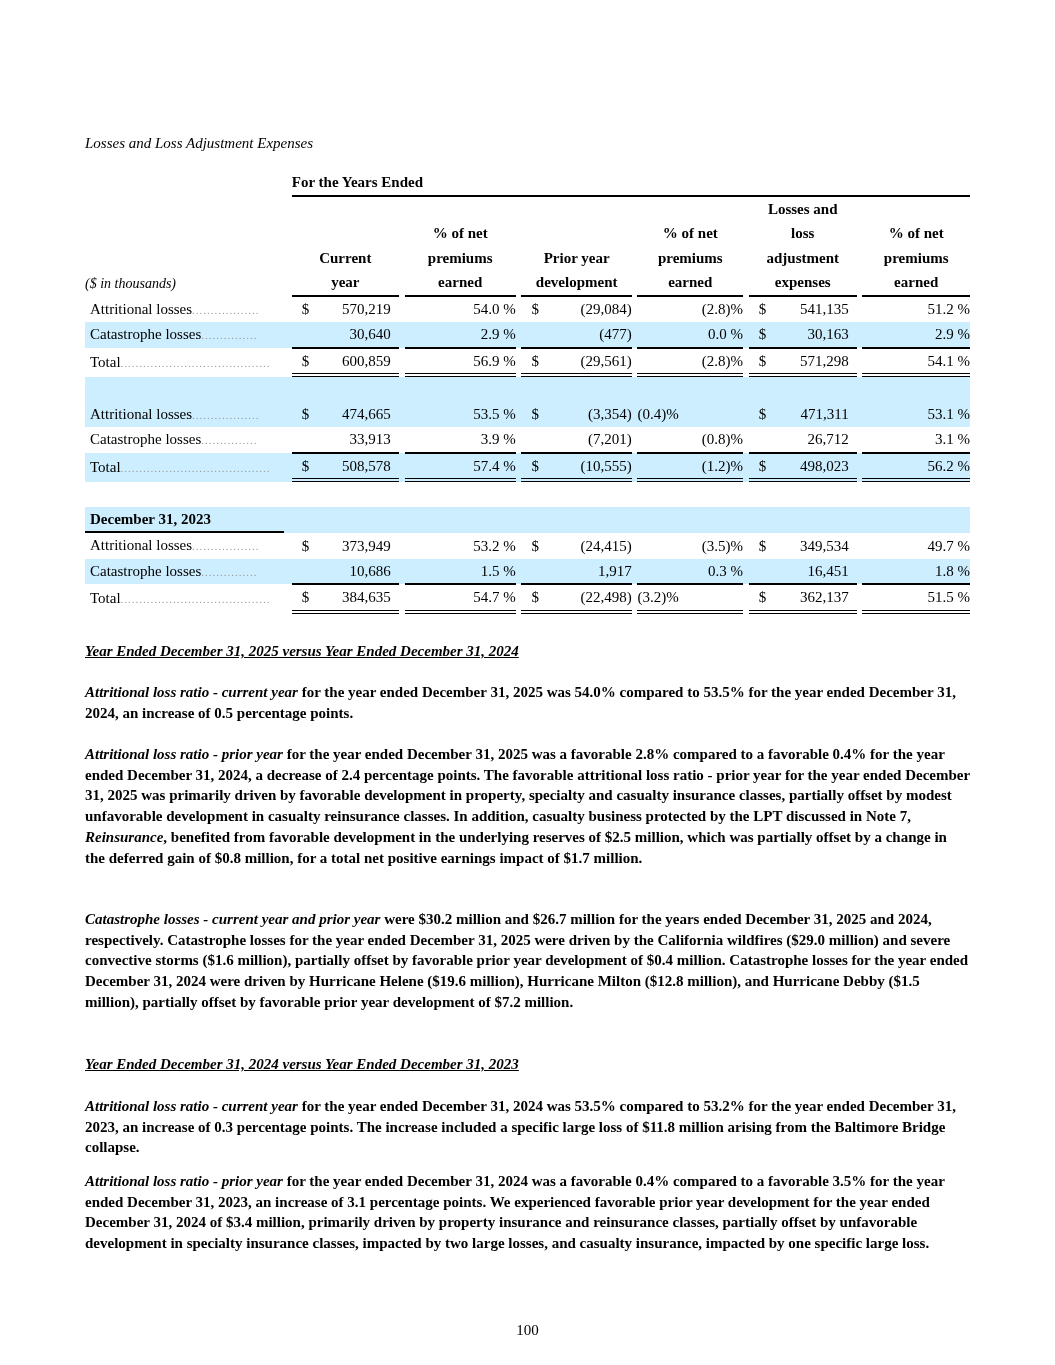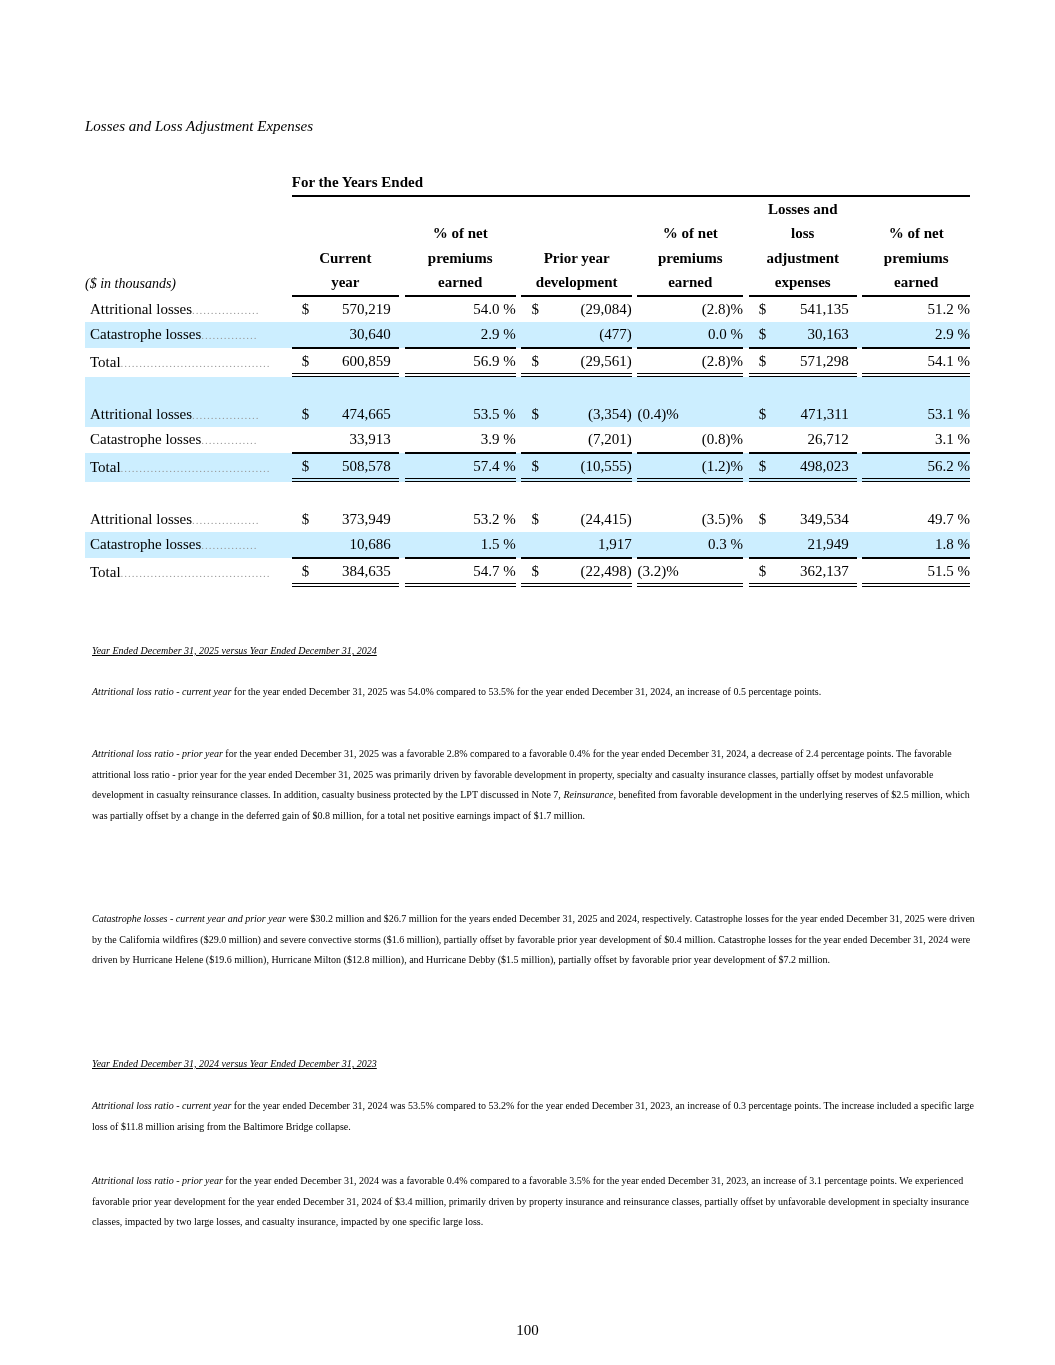--- a/index.html
+++ b/index.html
@@ -1,34 +1,34 @@
 <!DOCTYPE html>
 <html><head>
 <meta charset="utf-8">
 <style>
   html, body { margin:0; padding:0; background:#fff; }
   body { width:1055px; height:1365px; position:relative; font-family:"Liberation Serif", serif; color:#000; font-size:15px; }
   .page { position:absolute; left:85px; top:0; width:885px; }
-  .section-title { position:absolute; top:118px; left:0; font-style:italic; font-size:15px; }
+  .section-title { position:absolute; top:135px; left:0; font-style:italic; font-size:15px; }
   table.fin { position:absolute; top:170px; left:0; width:885px; border-collapse:separate; border-spacing:0; font-size:15px; }
   table.fin td { padding:0; height:24.5px; line-height:24.5px; white-space:nowrap; }
   .hdr-top td { height:22px; line-height:22px; }
   .span-title { text-align:left; font-weight:bold; border-bottom:2px solid #000; }
   .colhdr td { vertical-align:bottom; line-height:17px; height:auto; text-align:center; font-weight:bold; padding-bottom:2px; }
   .colhdr td.u { border-bottom:2px solid #000; }
   .colhdr td.unit { text-align:left; font-style:italic; font-weight:normal; font-size:14px; }
   .blue td { background:#cceeff; }
   .rlab { padding-left:5px !important; }
   .lab { overflow:hidden; }
   .dots { color:#999; font-size:11px; letter-spacing:1px; }
   .yr { font-weight:bold; border-bottom:2px solid #000; }
   .tot td.t { border-top:1.5px solid #000; border-bottom:4px double #000; }
   .gap td { height:24px; }
   .sep { width:4px; }
-  .para { position:absolute; left:7px; width:885px; line-height:20.7px; font-size:10px; }
+  .para { position:absolute; left:0; width:885px; line-height:20.7px; font-size:15px;font-weight:bold; }
   .uh { text-decoration:underline; font-style:italic; }
   .pagenum { position:absolute; top:1322px; left:0; width:1055px; text-align:center; font-size:15px; }
 </style>
 </head>
 <body>
 
 <div class="page">
   <div class="section-title">Losses and Loss Adjustment Expenses</div>
 
   <table class="fin">
@@ -294,20 +294,35 @@
           <td></td>
           <td></td>
           <td></td>
           <td></td>
           <td></td>
           <td></td>
           <td></td>
           <td></td>
           <td></td>
         </tr>
+        <tr class="blue">
+          <td class="yr rlab">December 31, 2023</td>
+          <td></td>
+          <td></td>
+          <td></td>
+          <td></td>
+          <td></td>
+          <td></td>
+          <td></td>
+          <td></td>
+          <td></td>
+          <td></td>
+          <td></td>
+          <td></td>
+        </tr>
         <tr class="">
           <td class="rlab lab"><span>Attritional losses</span><span class="dots">..................</span></td>
           <td></td>
           <td class="" style="position: relative;">
             <span style="position: absolute; left: 10px;">$</span>
             <span style="display: block; text-align: right; padding-right: 8px;">373,949</span>
           </td>
           <td class="sep"></td>
           <td class="" style="position: relative;">
             <span style="display: block; text-align: right; padding-right: 0px;">53.2 %</span>
@@ -347,21 +362,21 @@
             <span style="position: absolute; left: 10px;"></span>
             <span style="display: block; text-align: right; padding-right: 0px;">1,917</span>
           </td>
           <td class="sep"></td>
           <td class="" style="position: relative; border-bottom: 1.5px solid rgb(0, 0, 0);">
             <span style="display: block; text-align: right; padding-right: 0px;">0.3 %</span>
           </td>
           <td class="sep"></td>
           <td class="" style="position: relative; border-bottom: 1.5px solid rgb(0, 0, 0);">
             <span style="position: absolute; left: 10px;"></span>
-            <span style="display: block; text-align: right; padding-right: 8px;">21,949</span>
+            <span style="display: block; text-align: right; padding-right: 8px;">16,451</span>
           </td>
           <td class="sep"></td>
           <td class="" style="position: relative; border-bottom: 1.5px solid rgb(0, 0, 0);">
             <span style="display: block; text-align: right; padding-right: 0px;">1.8 %</span>
           </td>
         </tr>
         <tr class=" tot">
           <td class="rlab lab" style="padding-left: 15px;"><span>Total</span><span class="dots">........................................</span></td>
           <td></td>
           <td class="t" style="position: relative;">

